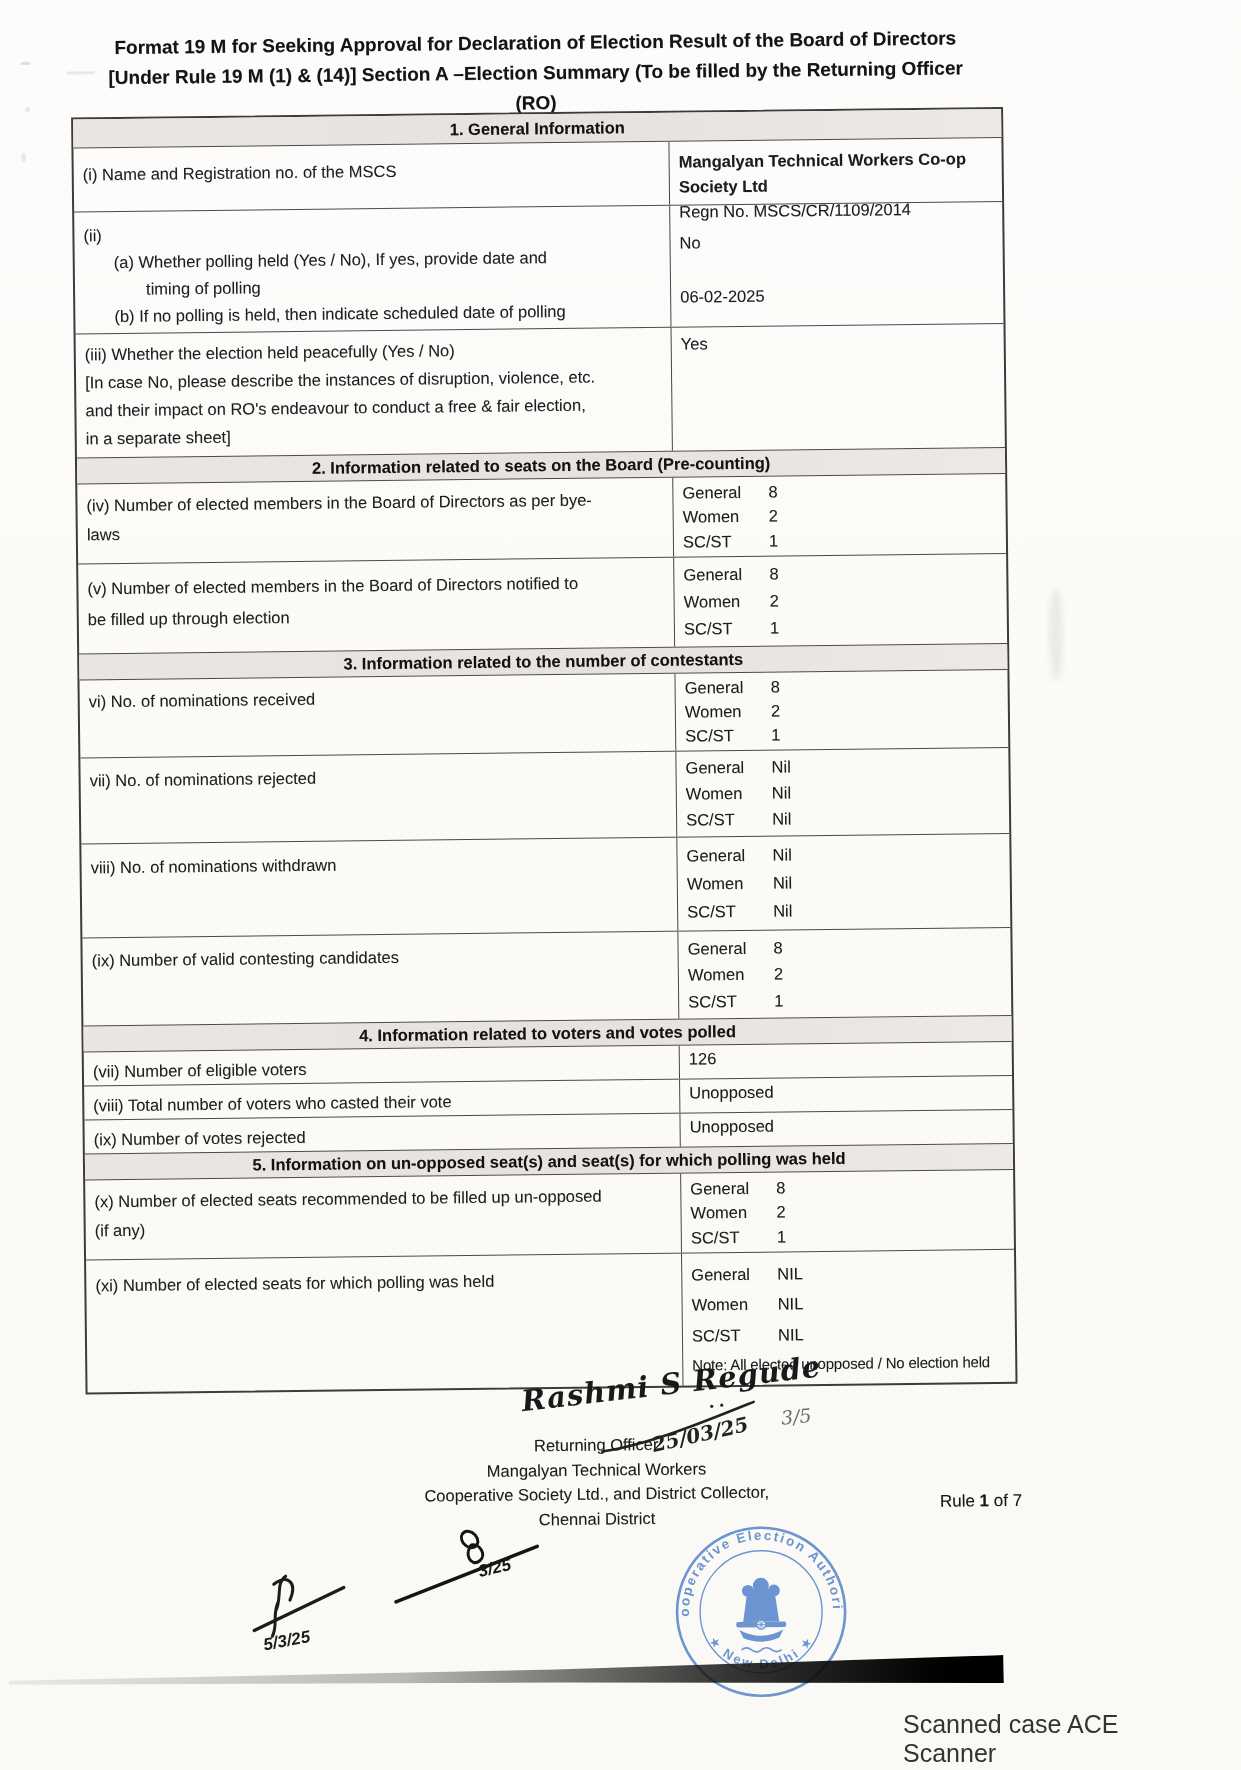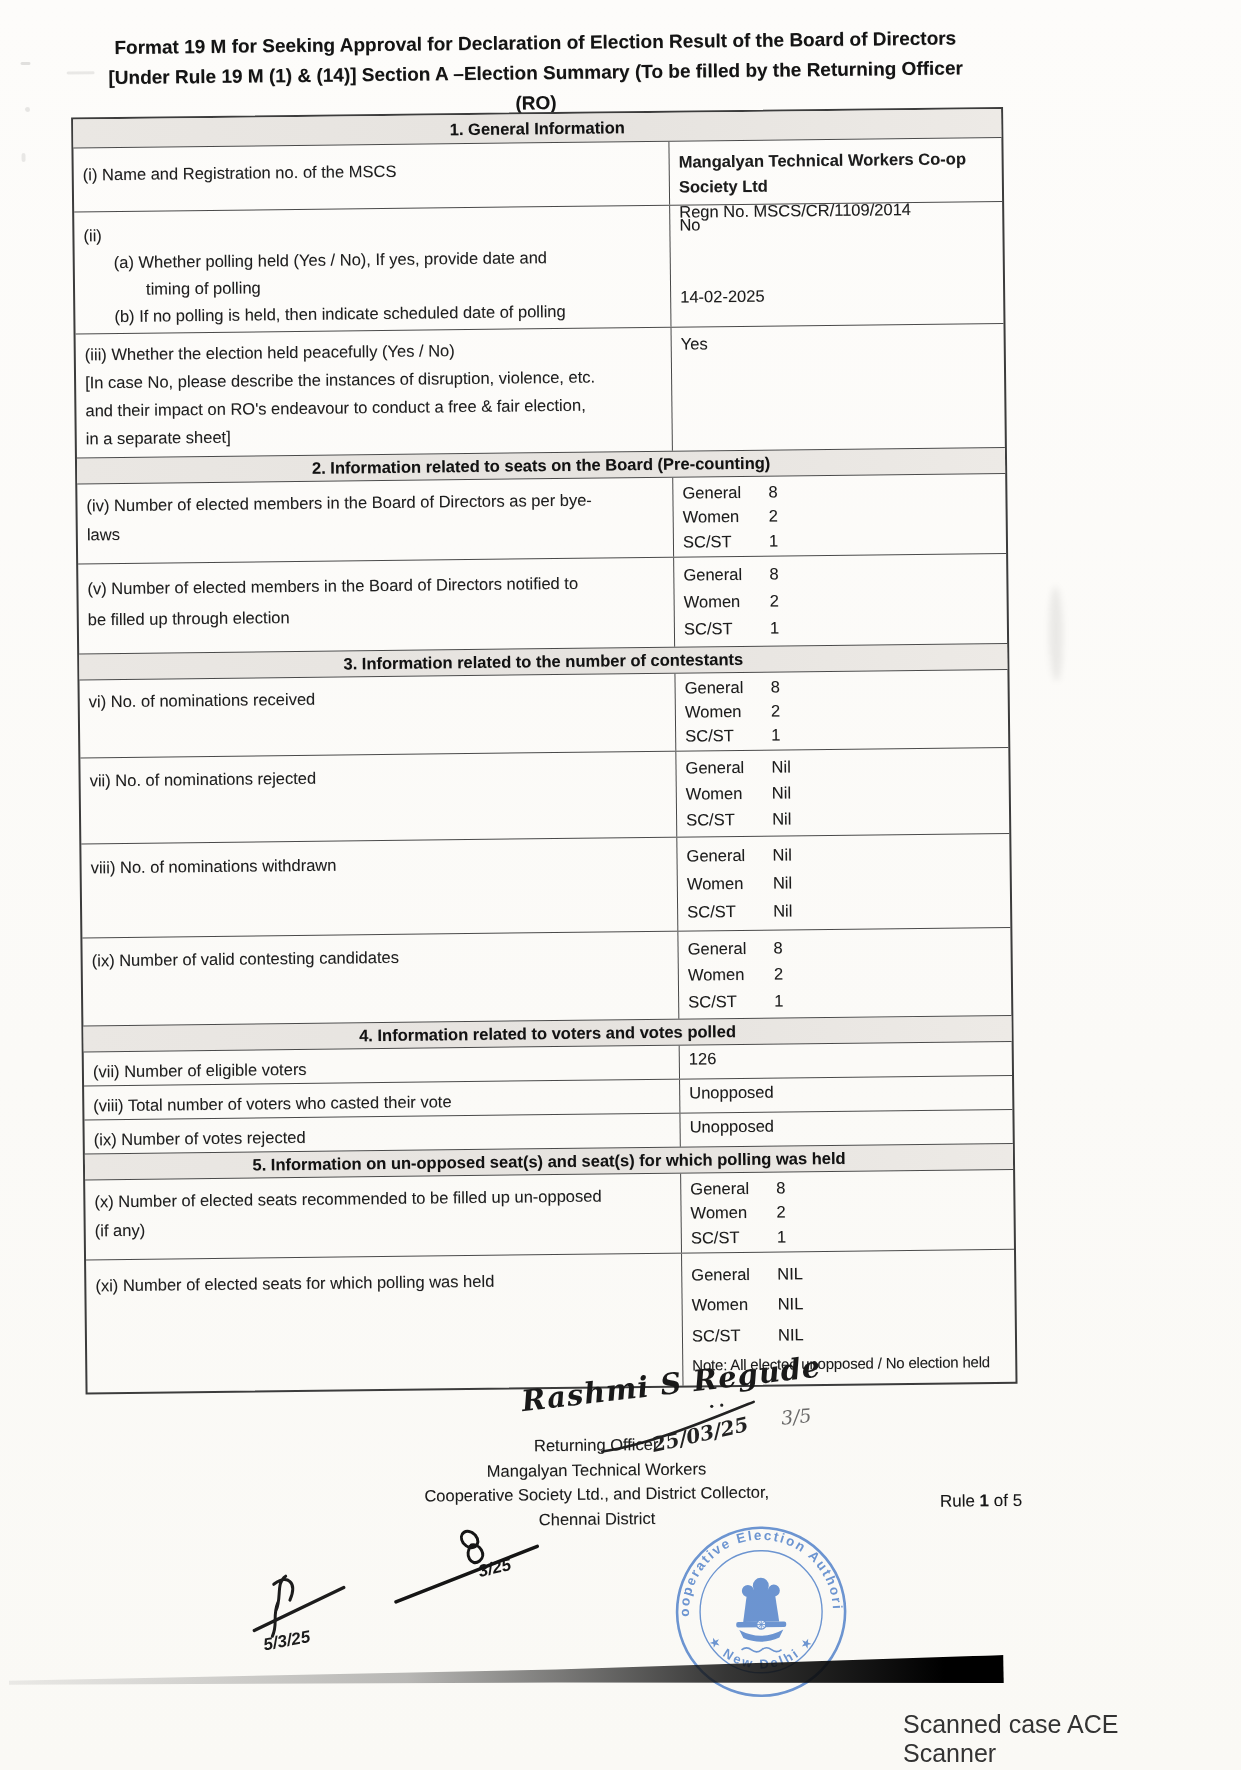--- a/index.html
+++ b/index.html
@@ -86,22 +86,22 @@
     </div>
 
     <div class="seg trow" style="height:122px;">
       <div class="lc" style="padding-top:10px;">
         <div>(ii)</div>
         <div class="ind1">(a)  Whether polling held (Yes / No), If yes, provide date and</div>
         <div class="ind2">timing of polling</div>
         <div class="ind1">(b)  If no polling is held, then indicate scheduled date of polling</div>
       </div>
       <div class="vc">
-        <div style="position:absolute;top:10px;left:9px;">No</div>
-        <div style="position:absolute;top:82px;left:9px;">14-02-2025</div>
+        <div style="position:absolute;top:28px;left:9px;">No</div>
+        <div style="position:absolute;top:82px;left:9px;">06-02-2025</div>
       </div>
     </div>
 
     <div class="seg trow" style="height:124px;">
       <div class="lc" style="padding-top:6px;line-height:28px;">
         <div>(iii) Whether the election held peacefully (Yes / No)</div>
         <div>[In case No, please describe the instances of disruption, violence, etc.</div>
         <div>and their impact on RO's endeavour to conduct a free &amp; fair election,</div>
         <div>in a separate sheet]</div>
       </div>
@@ -331,21 +331,21 @@
   <div class="hwmark">3/5</div>
 
   <div class="sigblock">
     <div>Returning Officer</div>
     <div>Mangalyan Technical Workers</div>
     <div>Cooperative Society Ltd., and District Collector,</div>
     <div>Chennai District</div>
   </div>
 
   <div class="pageno">
-    <span>Rule</span>&nbsp;<b>1</b>&nbsp;<span>of 5</span>
+    <span>Rule</span>&nbsp;<b>1</b>&nbsp;<span>of 7</span>
   </div>
 
   <svg style="position:absolute;left:240px;top:1555px;" width="150" height="105" viewBox="0 0 150 105">
     <path d="M38,18 C28,24 34,40 28,52 M26,26 C40,16 50,24 42,42 M30,44 C24,58 30,66 24,78" stroke="#1c1c1c" stroke-width="3" fill="none" stroke-linecap="round"></path>
     <path d="M6,72 L96,30" stroke="#1c1c1c" stroke-width="3.2" fill="none" stroke-linecap="round"></path>
     <text x="16" y="92" font-size="17" font-style="italic" font-weight="600" fill="#1c1c1c" transform="rotate(-10 16 92)">5/3/25</text>
   </svg>
   <svg style="position:absolute;left:380px;top:1520px;" width="165" height="100" viewBox="0 0 165 100">
     <path d="M88,14 C80,6 70,12 76,22 C84,32 96,24 88,14 M84,24 C76,34 84,46 92,40 C100,34 92,22 84,24" stroke="#151515" stroke-width="3" fill="none" stroke-linecap="round"></path>
     <path d="M8,80 L150,26" stroke="#151515" stroke-width="3.4" fill="none" stroke-linecap="round"></path>

